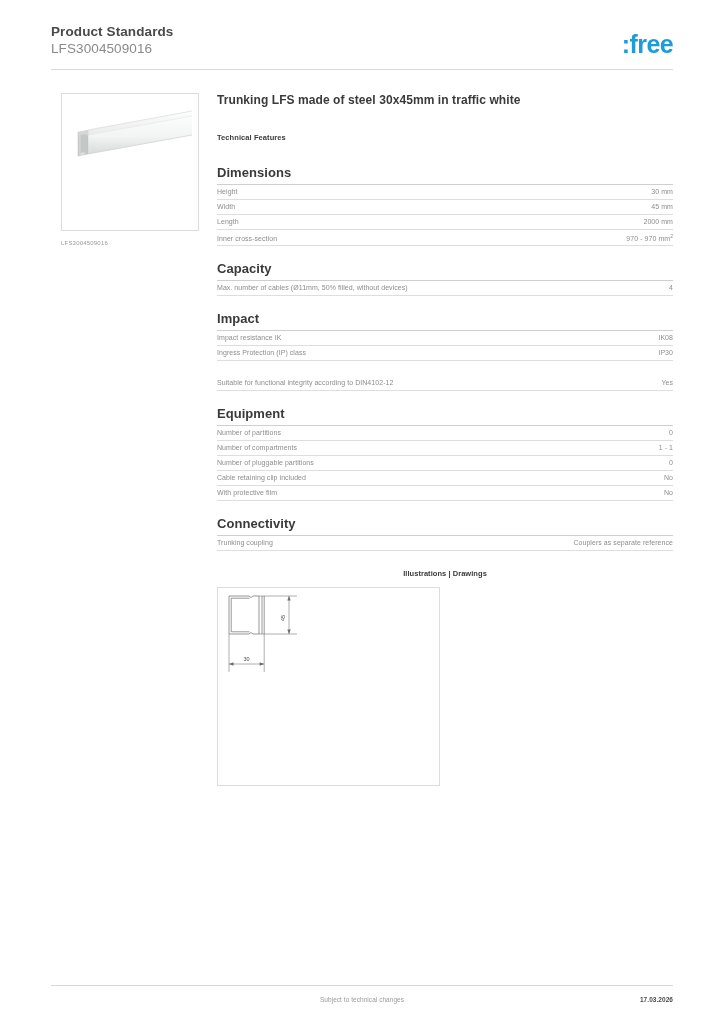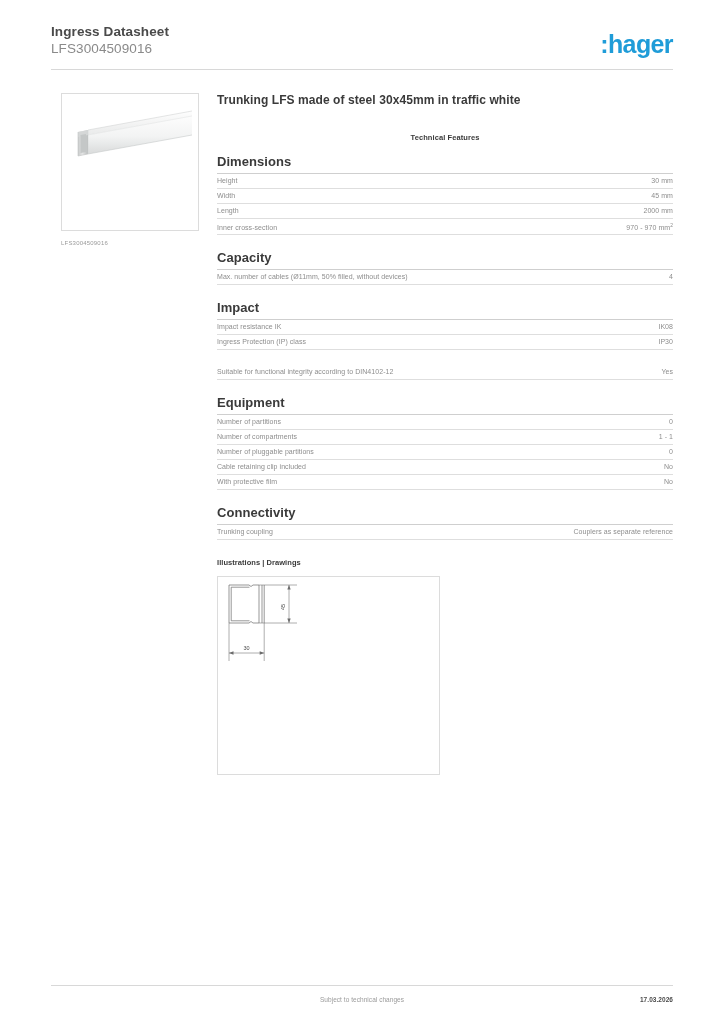--- a/index.html
+++ b/index.html
@@ -91,22 +91,21 @@
     font-weight: bold;
     color: #3a3a3a;
     letter-spacing: 0.08px;
     margin-bottom: 26px;
   }
   .tech-features-title {
     font-size: 7.5px;
     font-weight: bold;
     color: #3a3a3a;
     letter-spacing: 0.08px;
-    margin-bottom: 12px;
-    text-align: center;
+    margin-bottom: 23px;
   }
 
   .section {
     margin-bottom: 15px;
   }
   .section-title {
     font-size: 13px;
     font-weight: bold;
     color: #3a3a3a;
     letter-spacing: 0.05px;
@@ -144,20 +143,21 @@
   
   .illustrations {
     margin-top: 18px;
   }
   .illustrations-title {
     font-size: 7.5px;
     font-weight: bold;
     color: #3a3a3a;
     letter-spacing: 0.05px;
     margin-bottom: 9px;
+    text-align: center;
   }
   .drawing-box {
     width: 221px;
     height: 197px;
     border: 1px solid #dcdcdc;
     background: #ffffff;
     position: relative;
   }
 
   
@@ -192,23 +192,23 @@
     font-size: 6.5px;
     font-weight: bold;
     color: #4a4a4a;
     letter-spacing: 0.05px;
   }
 </style>
 </head>
 <body>
 
 <div class="header">
-  <div class="header-title">Ingress Datasheet</div>
+  <div class="header-title">Product Standards</div>
   <div class="header-subtitle">LFS3004509016</div>
-  <div class="logo">:hager</div>
+  <div class="logo">:free</div>
 </div>
 <div class="header-rule"></div>
 
 <div class="product-figure">
   <div class="product-image-box">
     <svg width="136" height="136" viewBox="0 0 136 136">
       <defs>
         <linearGradient id="barTop" x1="0" y1="0" x2="0" y2="1">
           <stop offset="0%" stop-color="#fefefe"></stop>
           <stop offset="100%" stop-color="#e9eaea"></stop>

